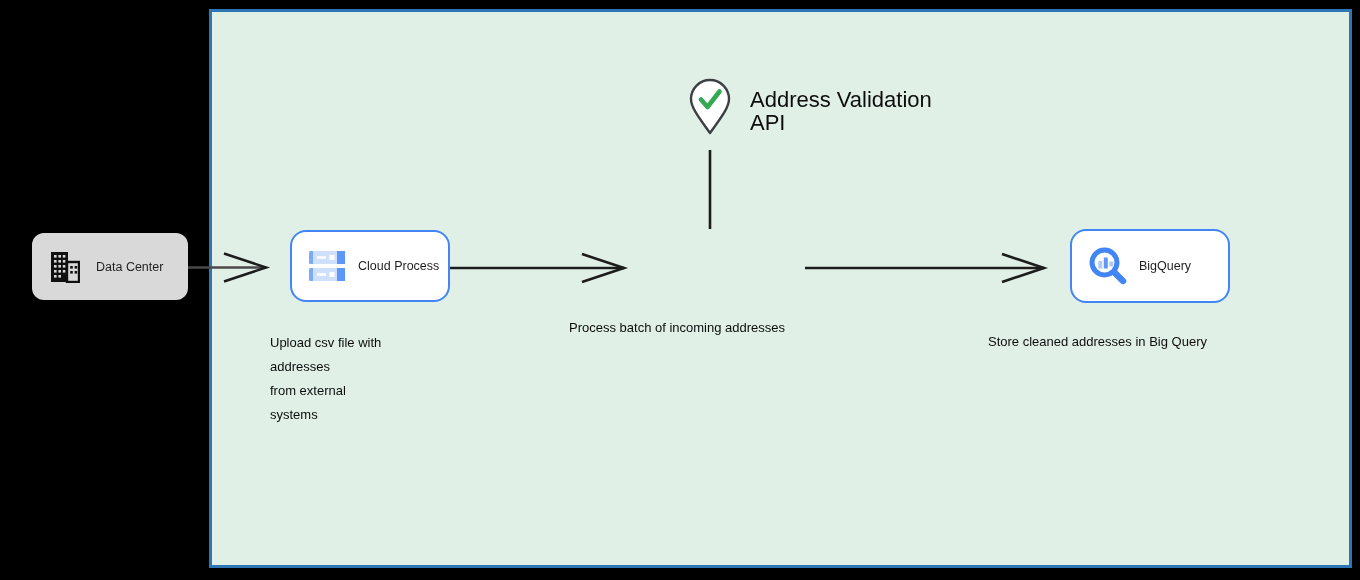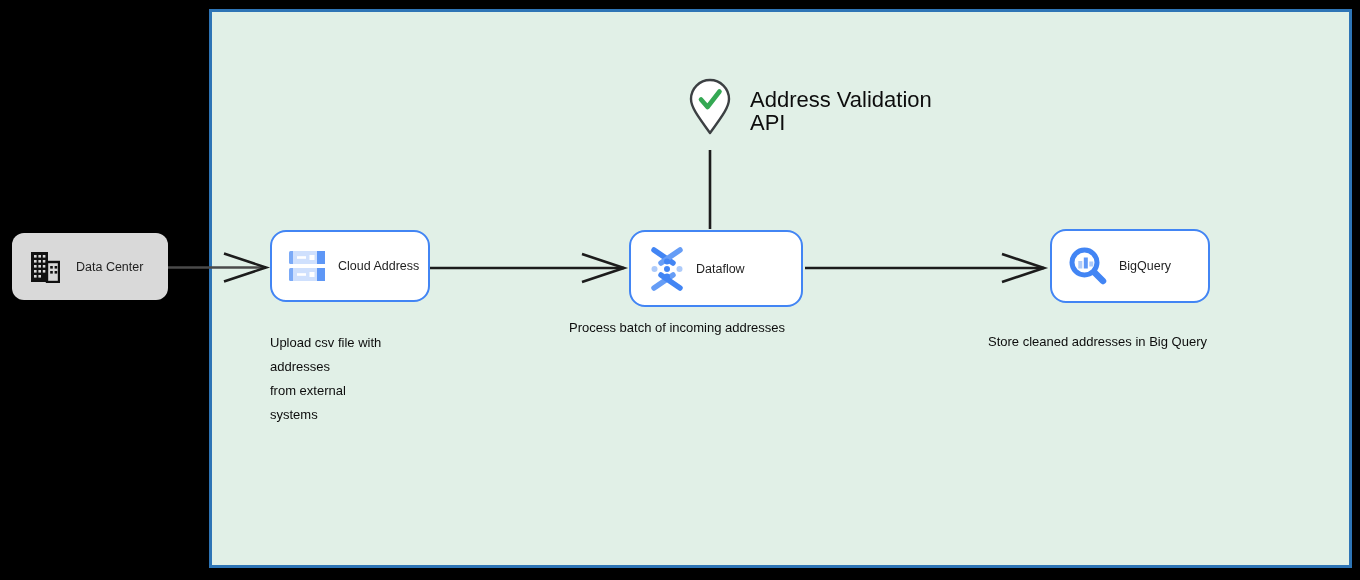--- a/index.html
+++ b/index.html
@@ -7,21 +7,21 @@
     position:relative;width:1360px;height:580px;background:#000;overflow:hidden;
     font-family:"Liberation Sans",sans-serif;color:#0d0d0d;
   }
   .panel{
     position:absolute;left:209px;top:9px;width:1143px;height:559px;
     background:#e1f0e7;border:3px solid #2e75b6;box-sizing:border-box;
   }
   .overlay{position:absolute;left:0;top:0;width:1360px;height:580px;pointer-events:none;}
   .node{
     position:absolute;display:flex;align-items:center;box-sizing:border-box;
-    background:#fff;border:2.5px solid #4285f4;border-radius:16px;
+    background:#fff;border:2.5px solid #4285f4;border-radius:16px;margin-left:20px;
   }
   .node .nlabel{font-size:12.5px;color:#1f1f1f;white-space:nowrap;}
   .node-datacenter{
     left:12px;top:233px;width:156px;height:67px;background:#d9d9d9;
     border:none;border-radius:12px;padding-left:18px;gap:16px;
   }
   .node-cloudstorage{left:270px;top:230px;width:160px;height:72px;padding-left:17px;gap:13px;}
   .node-dataflow{left:629px;top:230px;width:174px;height:77px;padding-left:16px;gap:9px;}
   .node-bigquery{left:1050px;top:229px;width:160px;height:74px;padding-left:16px;gap:11px;}
   .pin{position:absolute;left:688px;top:78px;width:44px;height:58px;}
@@ -95,41 +95,23 @@
         <rect x="20.5" y="4" width="5" height="5" fill="#fff"></rect>
       </g>
       <g transform="translate(0,17)">
         <rect x="0" y="0" width="36" height="13" rx="1.5" fill="#7baaf7"></rect>
         <rect x="4" y="0" width="24" height="13" fill="#cfe0fd"></rect>
         <rect x="28" y="0" width="8" height="13" fill="#5e97f6"></rect>
         <rect x="8" y="5.2" width="9" height="2.6" fill="#fff"></rect>
         <rect x="20.5" y="4" width="5" height="5" fill="#fff"></rect>
       </g>
     </svg>
-    <span class="nlabel">Cloud Address</span>
+    <span class="nlabel">Cloud Process</span>
   </div>
 
-  <div class="node node-dataflow">
-    <svg width="40" height="44" viewBox="0 0 40 44">
-      <g stroke-linecap="round" fill="none">
-        <path d="M7 3 L26 16" stroke="#4285f4" stroke-width="5.5"></path>
-        <path d="M33 3 L14 16" stroke="#669df6" stroke-width="5.5"></path>
-        <path d="M7 41 L26 28" stroke="#669df6" stroke-width="5.5"></path>
-        <path d="M33 41 L14 28" stroke="#4285f4" stroke-width="5.5"></path>
-      </g>
-      <g fill="#4285f4">
-        <circle cx="20" cy="14.5" r="3"></circle>
-        <circle cx="20" cy="22" r="3"></circle>
-        <circle cx="20" cy="29.5" r="3"></circle>
-      </g>
-      <circle cx="7.5" cy="22" r="3" fill="#aecbfa"></circle>
-      <circle cx="32.5" cy="22" r="3" fill="#aecbfa"></circle>
-    </svg>
-    <span class="nlabel">Dataflow</span>
-  </div>
 
   <div class="node node-bigquery">
     <svg width="40" height="40" viewBox="0 0 40 40">
       <circle cx="16.5" cy="16.5" r="12.5" fill="#fff" stroke="#4285f4" stroke-width="5"></circle>
       <path d="M26.5 26.5 L35 35" stroke="#4285f4" stroke-width="6.5" stroke-linecap="round"></path>
       <rect x="10.3" y="15" width="4" height="7.5" fill="#aecbfa"></rect>
       <rect x="15.8" y="11.5" width="4" height="11" fill="#5e97f6"></rect>
       <rect x="21.3" y="15.5" width="4" height="5" fill="#aecbfa"></rect>
     </svg>
     <span class="nlabel">BigQuery</span>

